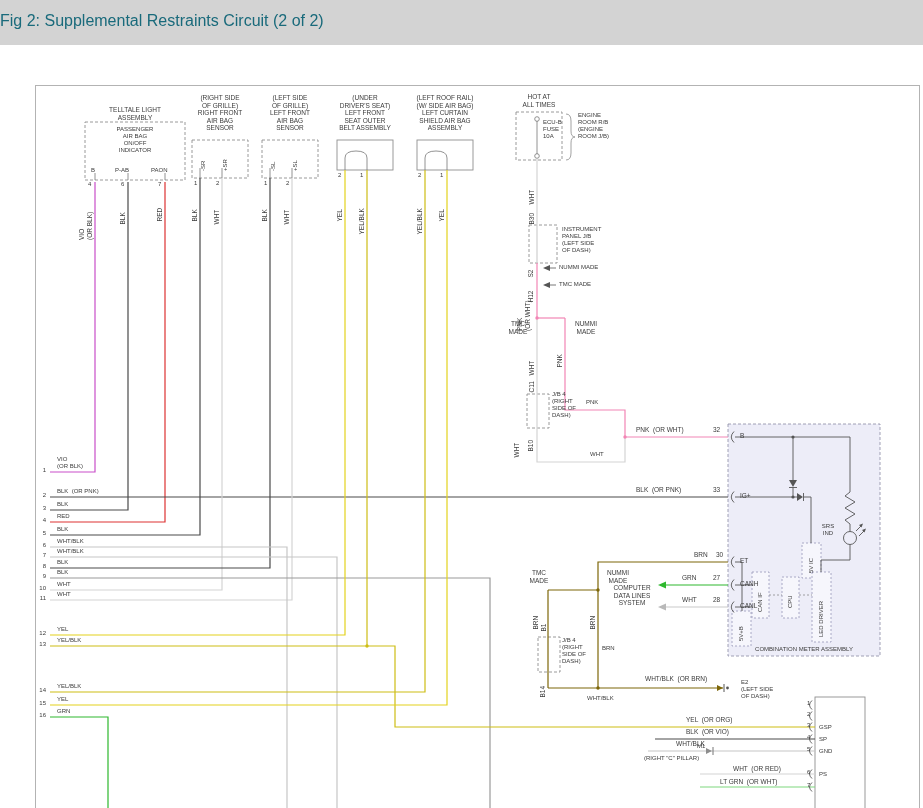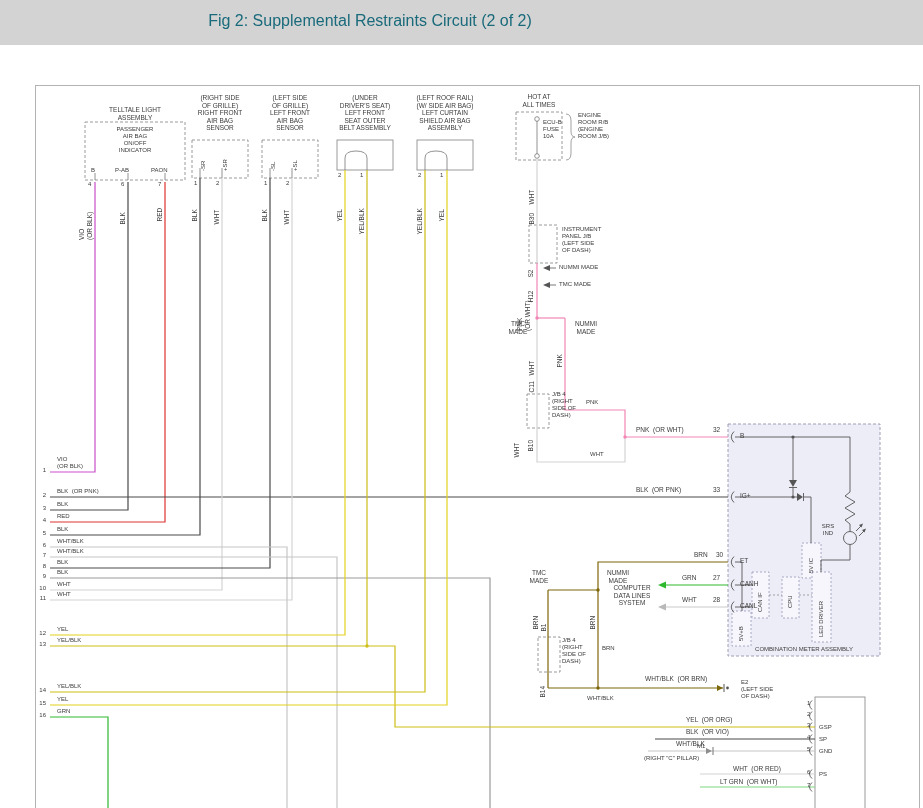--- a/index.html
+++ b/index.html
@@ -1,20 +1,20 @@
 <!DOCTYPE html>
 <html><head>
 <meta charset="utf-8">
 <style>
   * { margin:0; padding:0; box-sizing:border-box; }
   html,body { background:#fff; }
   .screen { position:relative; width:923px; height:808px; background:#ffffff; overflow:hidden;
             font-family:"Liberation Sans", sans-serif; }
   .header { position:absolute; left:0; top:0; width:923px; height:45px; background:#d3d3d3; }
-  .header .title { position:absolute; left:0; top:12px; width:740px; text-align:center;
+  .header .title { position:absolute; left:0; top:12px; width:740px; text-align:left;
                    font-size:16px; color:#196a7b; }
   svg.wiring { position:absolute; left:0; top:0; }
   .lbl { position:absolute; font-size:6.5px; line-height:7.5px; color:#3a3a3a; white-space:pre; }
   .s6  { font-size:6px; line-height:7px; }
   .c   { text-align:center; }
   .r   { text-align:right; }
   .v   { transform:rotate(-90deg); transform-origin:0 100%; }
 </style>
 </head>
 <body>

